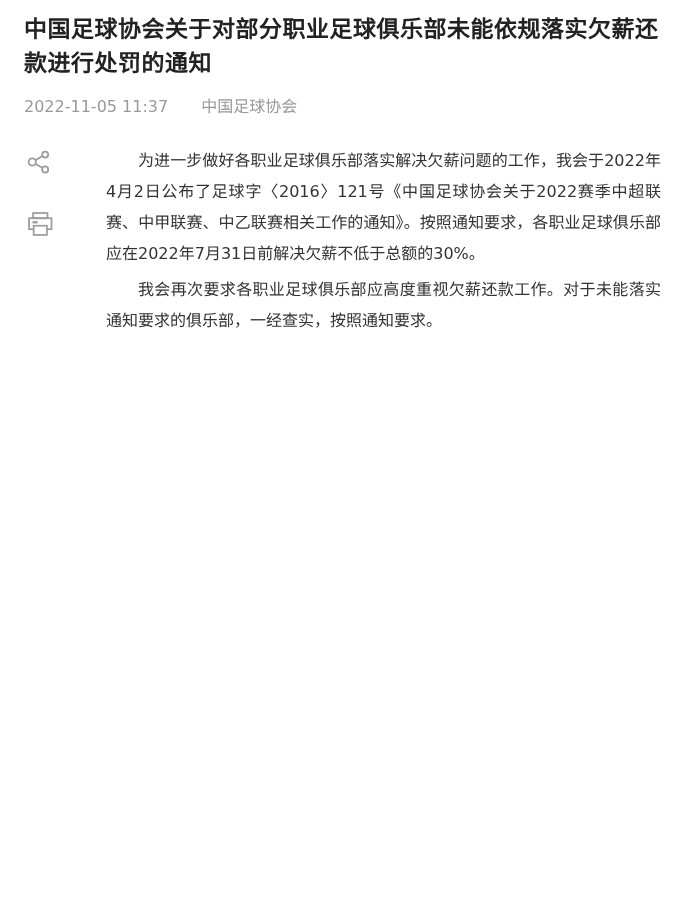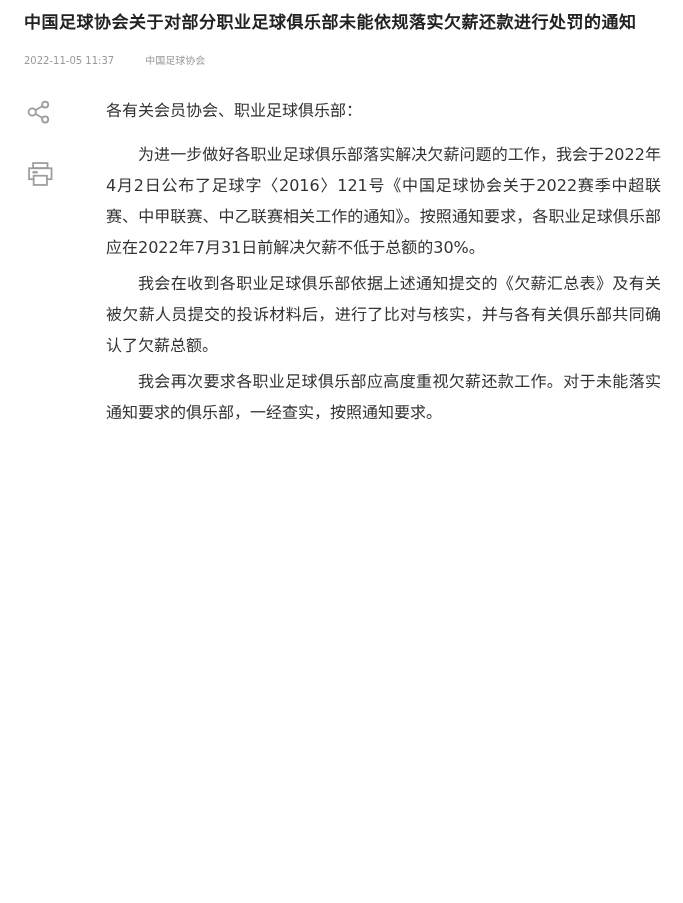--- a/index.html
+++ b/index.html
@@ -8,30 +8,30 @@
       width: 683px;
       height: 903px;
       overflow: hidden;
       font-family: "DejaVu Sans", "Liberation Sans", sans-serif;
       position: relative;
     }
     .page { width: 683px; height: 903px; background: #ffffff; }
 
     
     .title {
-      margin: 5px 24px 0 24px;
-      font-size: 17px;
+      margin: 12px 24px 0 24px;
+      font-size: 23px;
       line-height: 34px;
       font-weight: 700;
       color: #222222;
       letter-spacing: 0.5px;
     }
     .meta {
       margin: 13px 24px 0 24px;
-      font-size: 10px;
+      font-size: 16px;
       color: #999999;
     }
     .meta .datetime { margin-right: 28px; }
 
     
     .content {
       display: flex;
       margin-top: 28px;
       align-items: flex-start;
     }
@@ -99,23 +99,21 @@
         <svg width="30" height="30" viewBox="0 0 26 26" fill="none" stroke="currentColor" stroke-width="1.5">
           <rect x="7" y="3.5" width="12.5" height="4.5"></rect>
           <rect x="3.5" y="8" width="19.5" height="9.5"></rect>
           <line x1="6.5" y1="11.5" x2="11" y2="11.5" stroke-width="2"></line>
           <rect x="7.5" y="14.5" width="11.5" height="8" fill="#ffffff"></rect>
         </svg>
       </button>
     </div>
 
     <div class="body-text">
-      <p class="salutation">各有关会员协会、职业足球俱乐部：</p>
 
       <p class="para">为进一步做好各职业足球俱乐部落实解决欠薪问题的工作，我会于2022年4月2日公布了足球字〈2016〉121号《中国足球协会关于2022赛季中超联赛、中甲联赛、中乙联赛相关工作的通知》。按照通知要求，各职业足球俱乐部应在2022年7月31日前解决欠薪不低于总额的30%。</p>
-      <p class="para">我会在收到各职业足球俱乐部依据上述通知提交的《欠薪汇总表》及有关被欠薪人员提交的投诉材料后，进行了比对与核实，并与各有关俱乐部共同确认了欠薪总额。</p>
       <p class="para">我会再次要求各职业足球俱乐部应高度重视欠薪还款工作。对于未能落实通知要求的俱乐部，一经查实，按照通知要求。</p>
 
     </div>
 
   </div>
 
 </div>
 
 </body></html>

